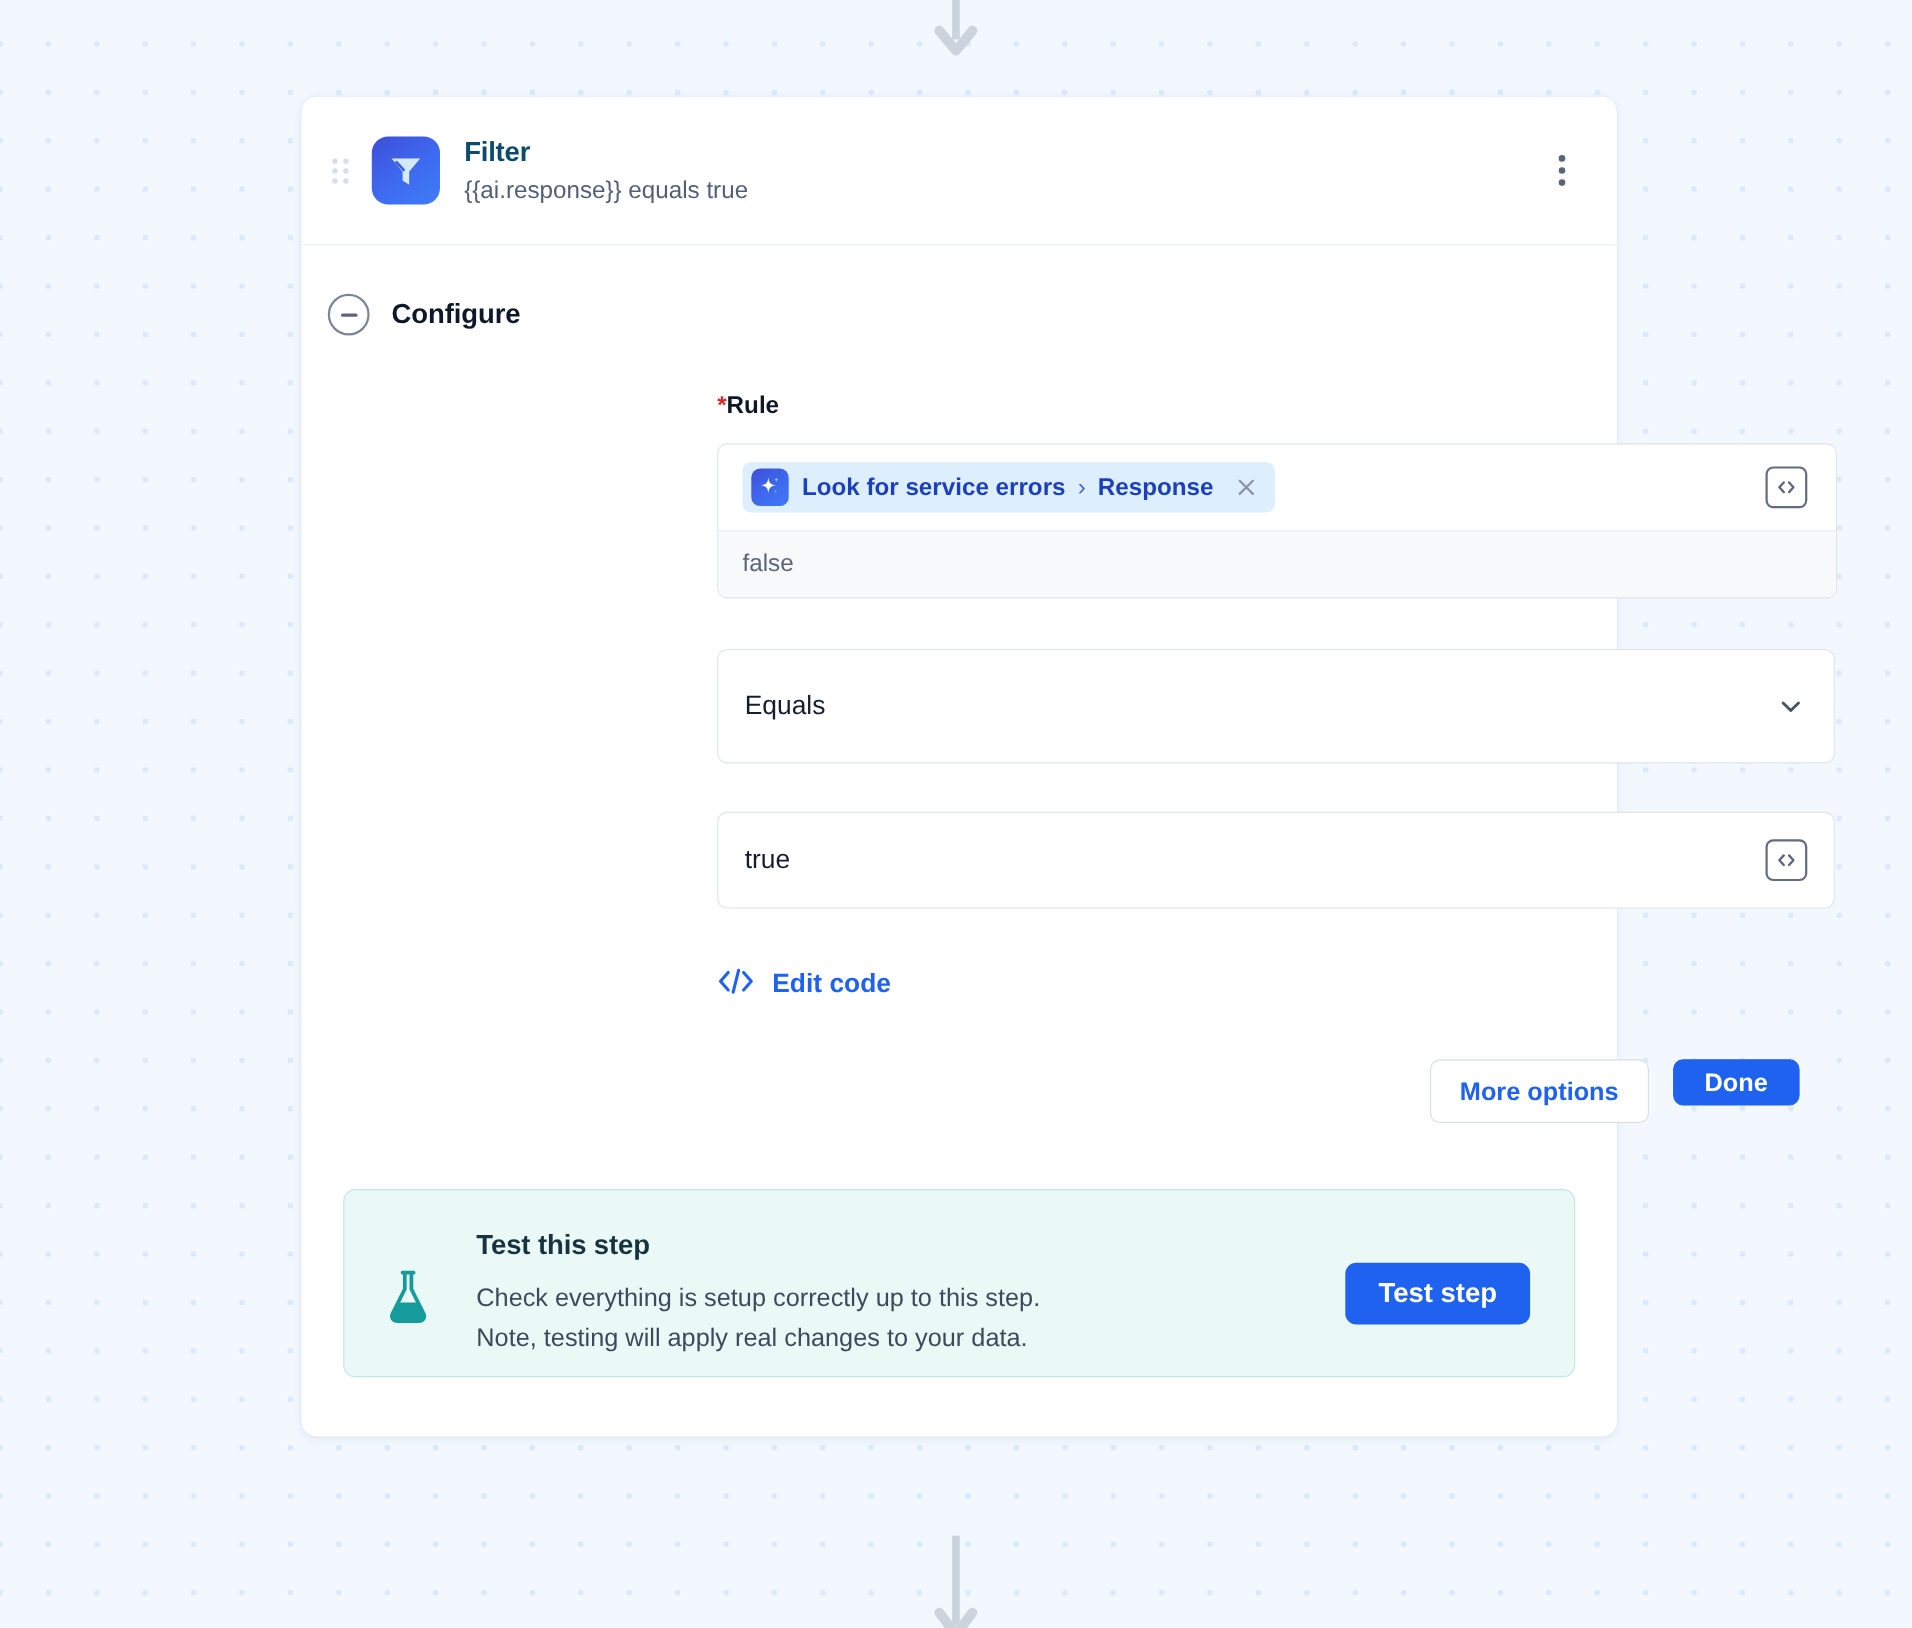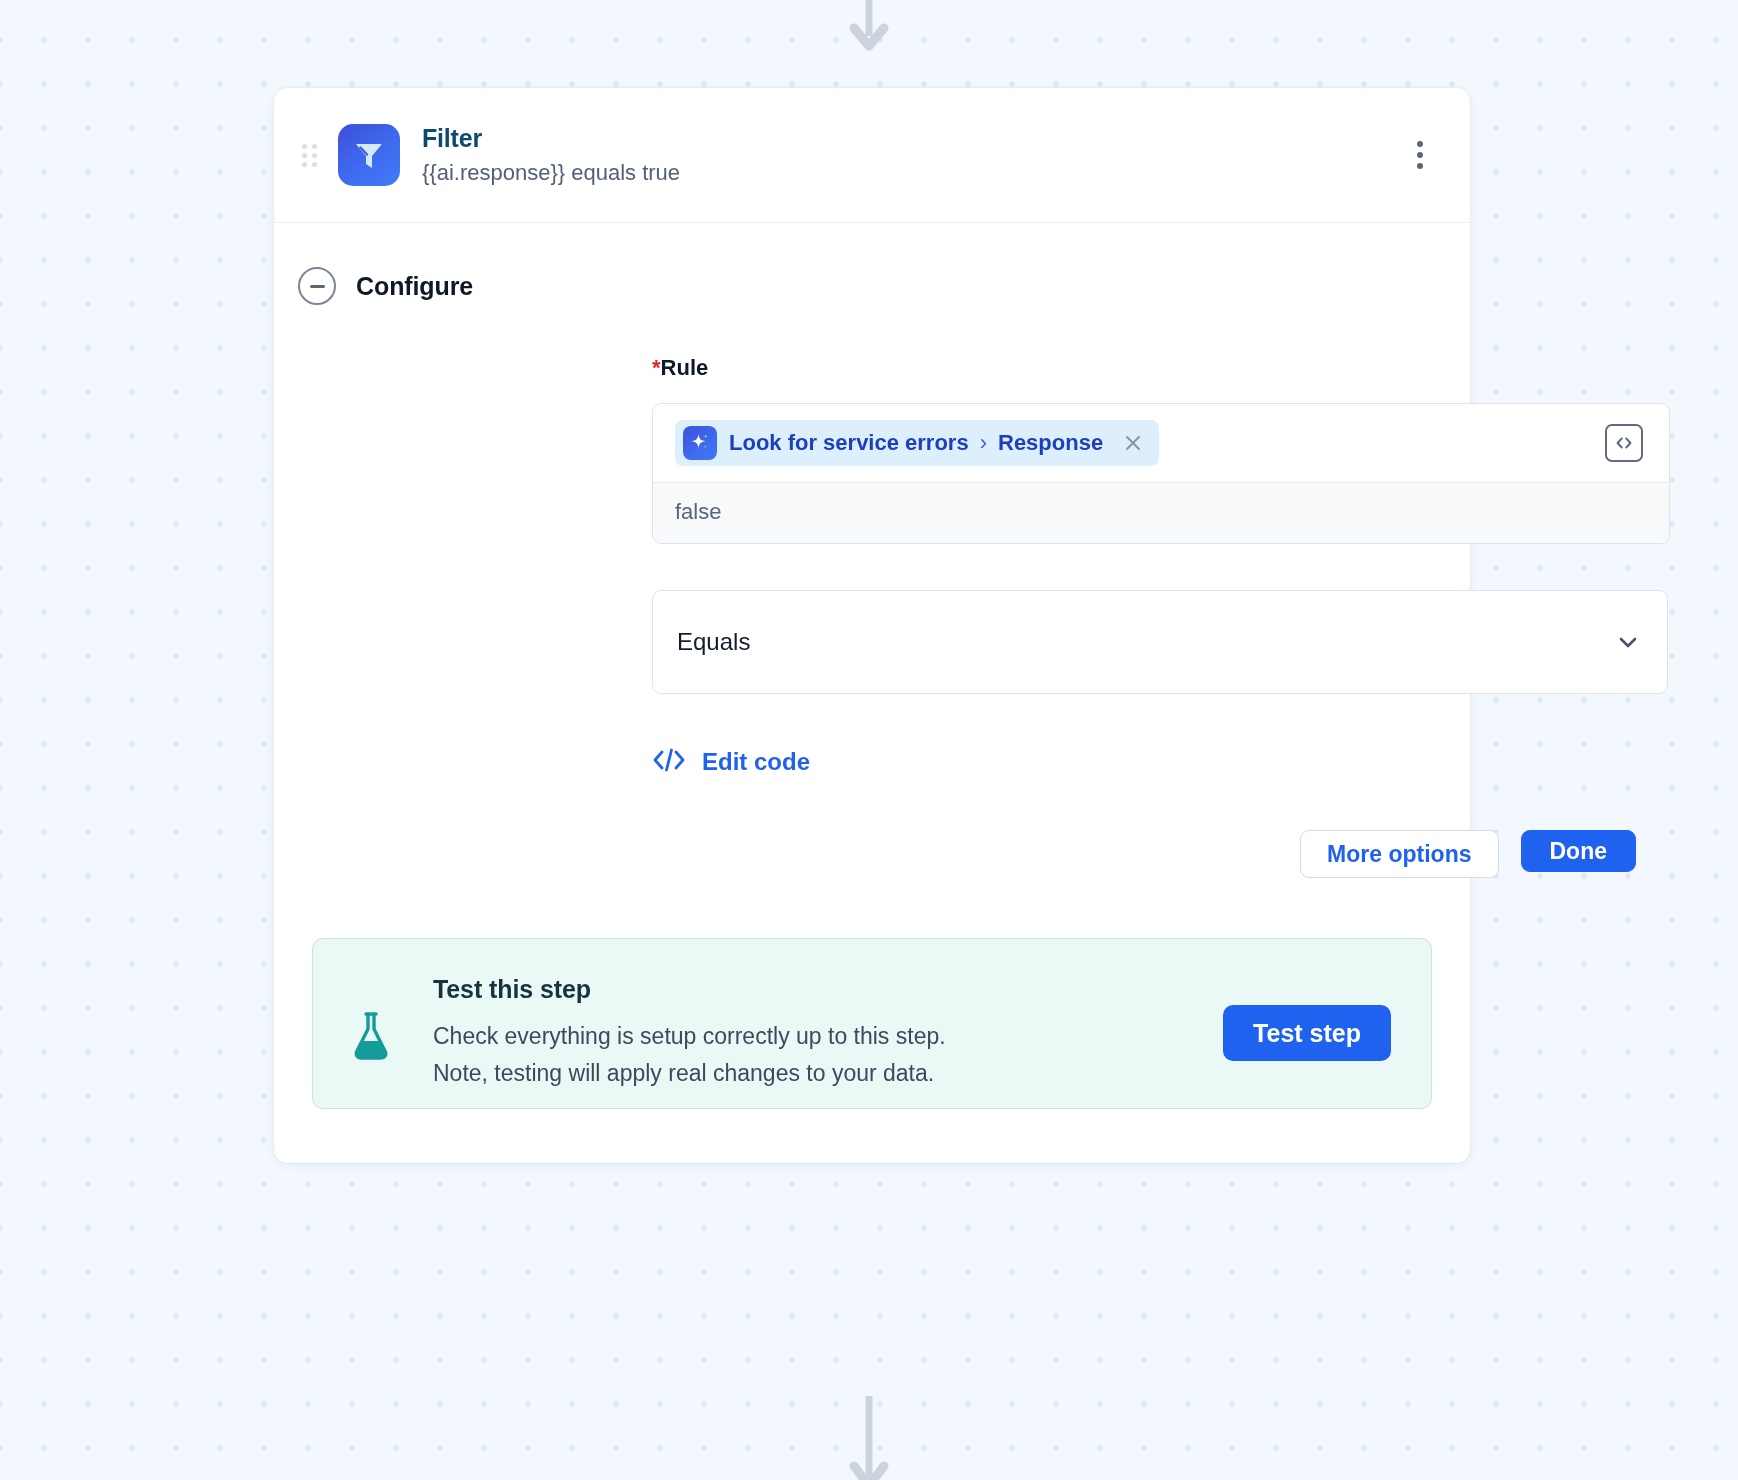--- a/index.html
+++ b/index.html
@@ -278,21 +278,21 @@
     display: inline-flex;
     align-items: center;
     justify-content: center;
     box-sizing: border-box;
   }
   .btn-secondary {
     background: #ffffff;
     border: 1px solid #d7dce4;
     color: #1f62f0;
     padding: 0 26px;
-    height: 48px;
+    height: 58px;
   }
   .btn-primary {
     background: #1f62f0;
     border: 1px solid #1f62f0;
     color: #ffffff;
     padding: 0 28px;
     height: 42px;
   }
 
   
@@ -424,20 +424,29 @@
     <div class="select-field">
       <span class="select-value">Equals</span>
       <span class="chevron">
         <svg width="26" height="26" viewBox="0 0 26 26">
           <path d="M6 10 L13 17 L20 10" stroke="#49536a" stroke-width="2.6" fill="none" stroke-linecap="round" stroke-linejoin="round"></path>
         </svg>
       </span>
     </div>
 
     
+    <div class="text-field">
+      <span class="text-value">true</span>
+      <div class="code-btn">
+        <svg width="20" height="20" viewBox="0 0 20 20">
+          <path d="M7.6 5.6 L3.6 10 L7.6 14.4" stroke="#5d6778" stroke-width="2.1" fill="none" stroke-linecap="round" stroke-linejoin="round"></path>
+          <path d="M12.4 5.6 L16.4 10 L12.4 14.4" stroke="#5d6778" stroke-width="2.1" fill="none" stroke-linecap="round" stroke-linejoin="round"></path>
+        </svg>
+      </div>
+    </div>
 
     
     <div class="edit-code-link">
       <span>
         <svg width="34" height="28" viewBox="0 0 34 28">
           <path d="M10 6 L3 14 L10 22" stroke="#1f62f0" stroke-width="2.8" fill="none" stroke-linecap="round" stroke-linejoin="round"></path>
           <path d="M24 6 L31 14 L24 22" stroke="#1f62f0" stroke-width="2.8" fill="none" stroke-linecap="round" stroke-linejoin="round"></path>
           <path d="M19.5 4 L14.5 24" stroke="#1f62f0" stroke-width="2.8" fill="none" stroke-linecap="round"></path>
         </svg>
       </span>

